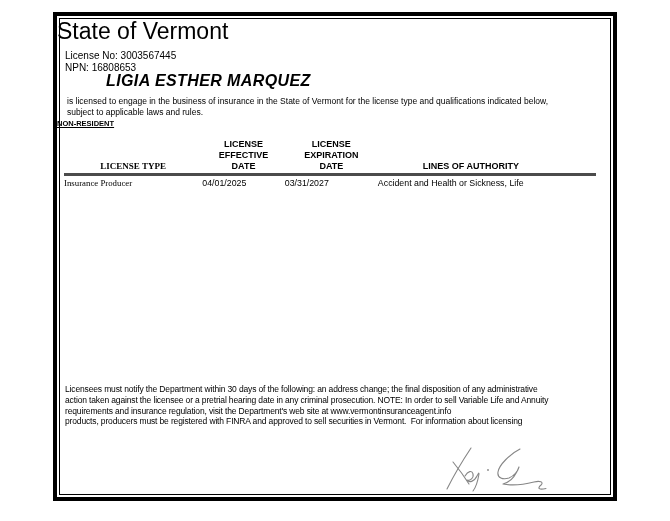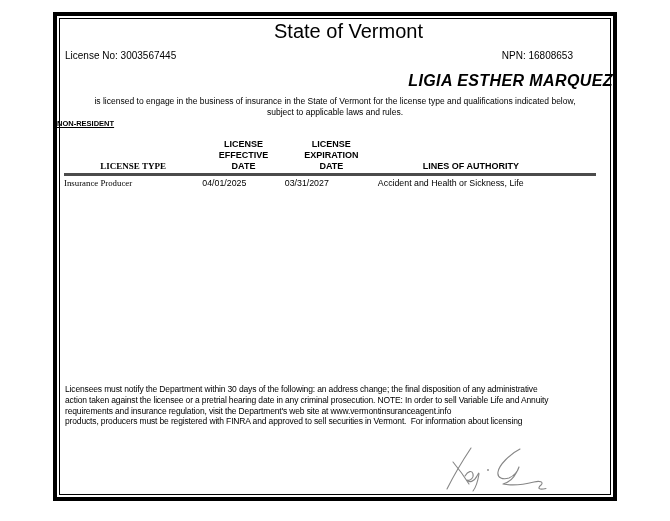--- a/index.html
+++ b/index.html
@@ -10,33 +10,33 @@
   }
   .certificate{
     position:absolute;left:53px;top:12px;width:564px;height:489px;
     border:4px solid #000000;box-sizing:border-box;background:#ffffff;
   }
   .inner-frame{
     position:absolute;inset:2px;border:1px solid #000000;pointer-events:none;
   }
   .abs{position:absolute;}
   .title{
-    top:4px;left:0;right:0;text-align:center;
-    font-size:20px;line-height:23px;font-weight:400;margin-left:27px;
+    top:4px;left:0;right:0;text-align:left;
+    font-size:23px;line-height:23px;font-weight:400;
   }
   .id-row{
     top:34px;left:8px;right:40px;display:flex;justify-content:space-between;
-    font-size:10px;line-height:12px;
+    font-size:10px;line-height:12px;flex-direction:column;
   }
   .name{
-    top:56px;left:16px;right:0;text-align:right;
+    top:56px;left:16px;right:0;text-align:left;
     font-size:16px;line-height:17px;font-weight:bold;font-style:italic;letter-spacing:0.4px;padding-left:33px;
   }
   .intro{
-    top:80px;left:10px;right:10px;text-align:center;
+    top:80px;left:10px;right:10px;
     font-size:8.5px;line-height:10.5px;
   }
   .residency{
     top:103px;left:0;right:0;text-align:left;
     font-size:7.5px;font-weight:bold;line-height:9px;text-decoration:underline;
   }
   .license-table{top:123px;left:7px;width:532px;}
   .thead{
     display:flex;align-items:flex-end;text-align:center;
     font-weight:bold;font-size:9px;line-height:11px;

